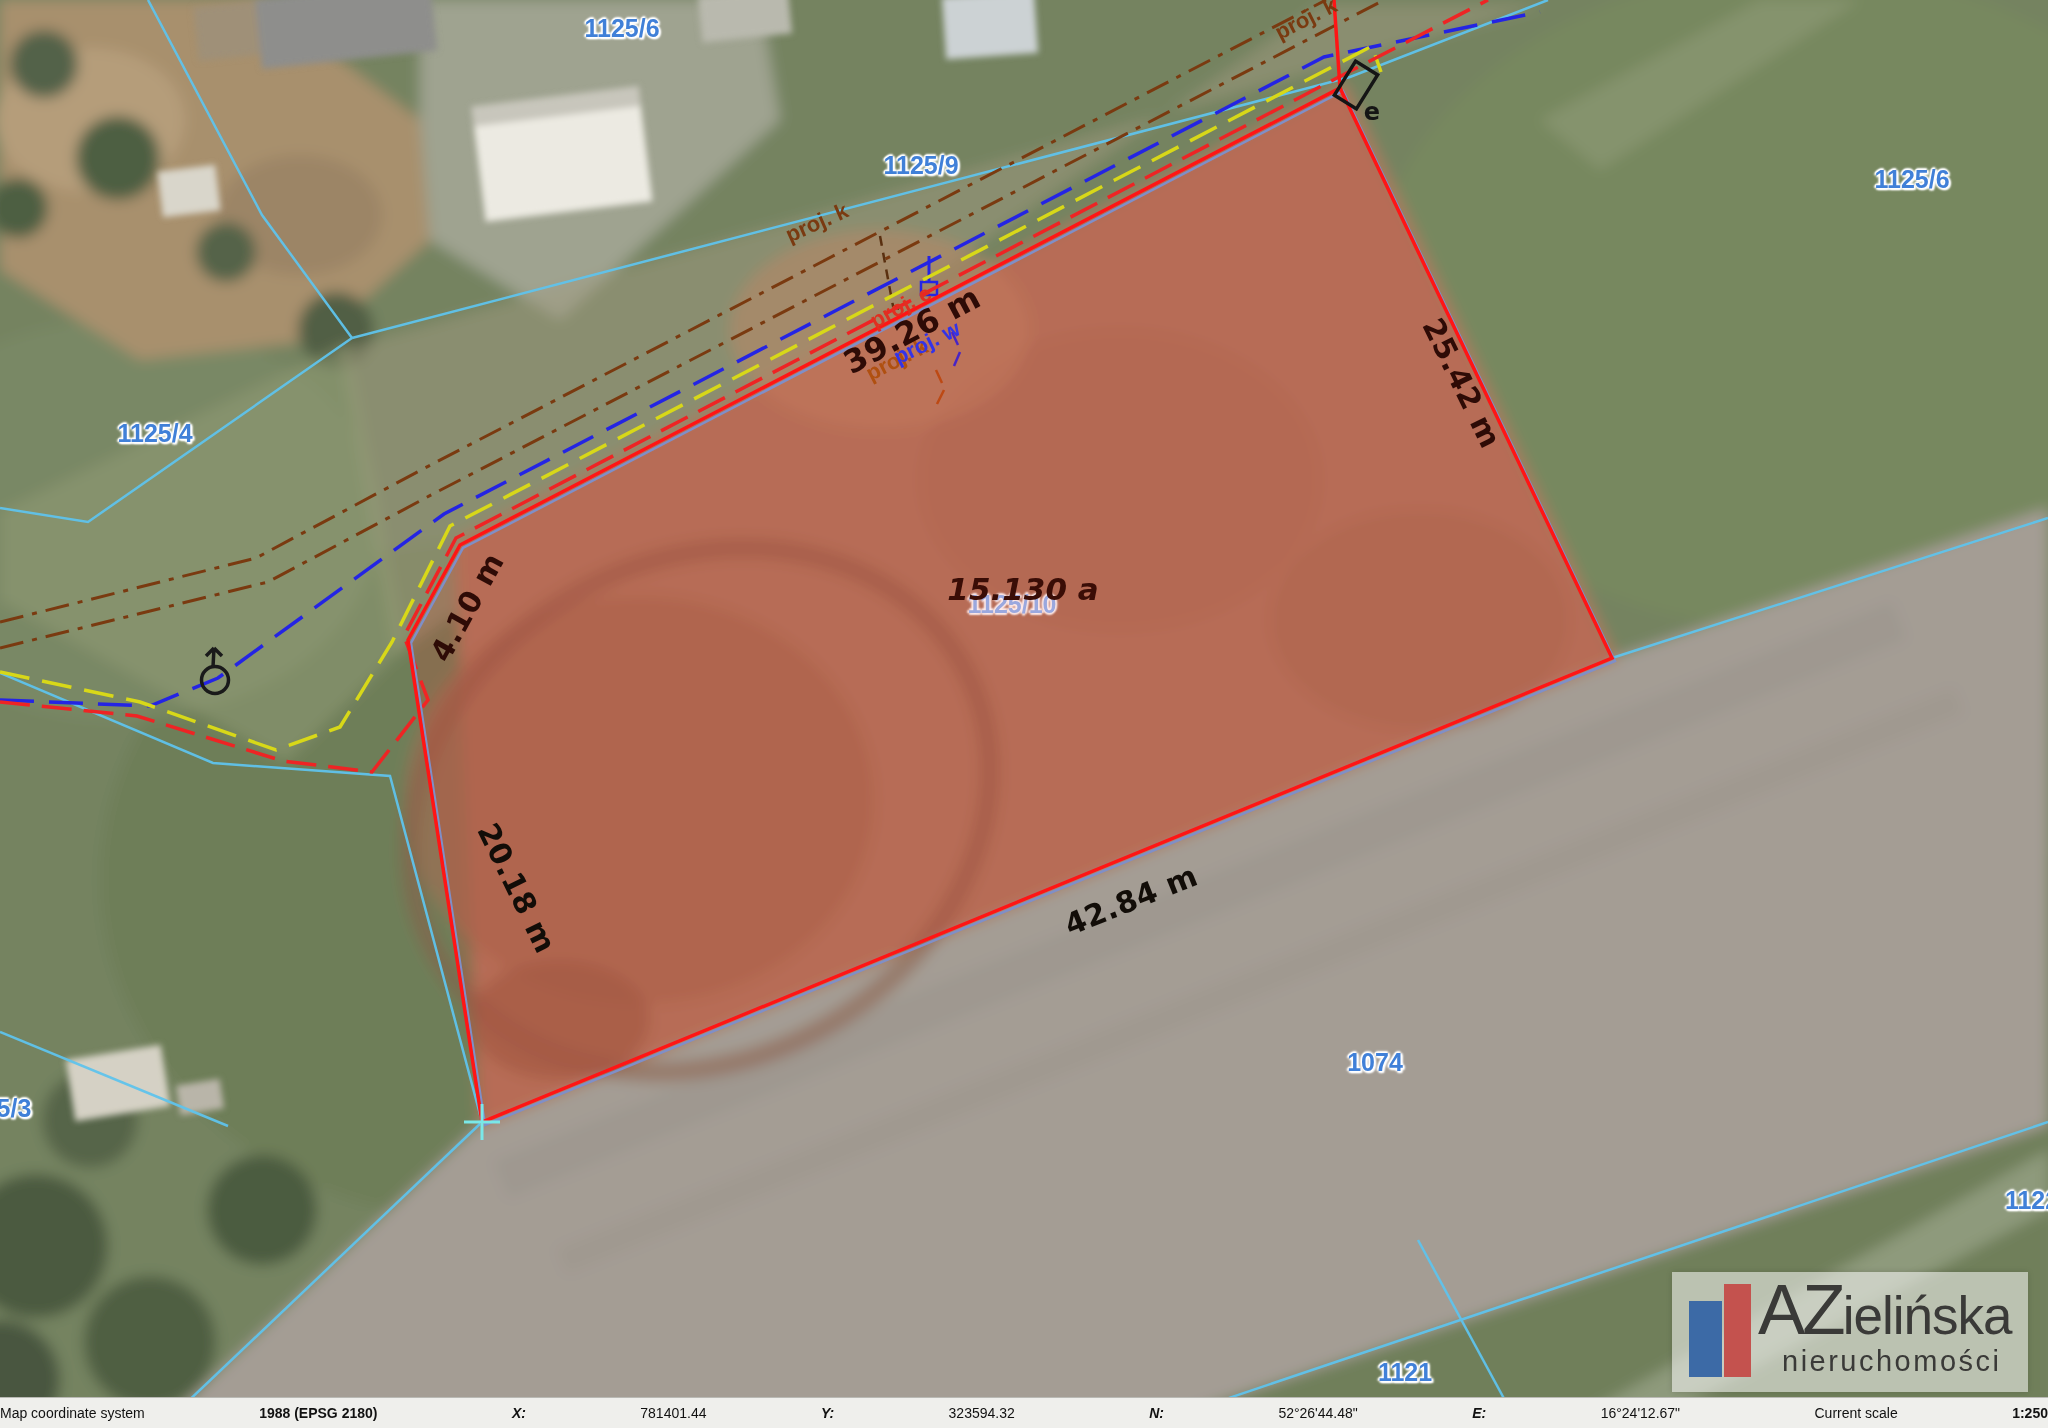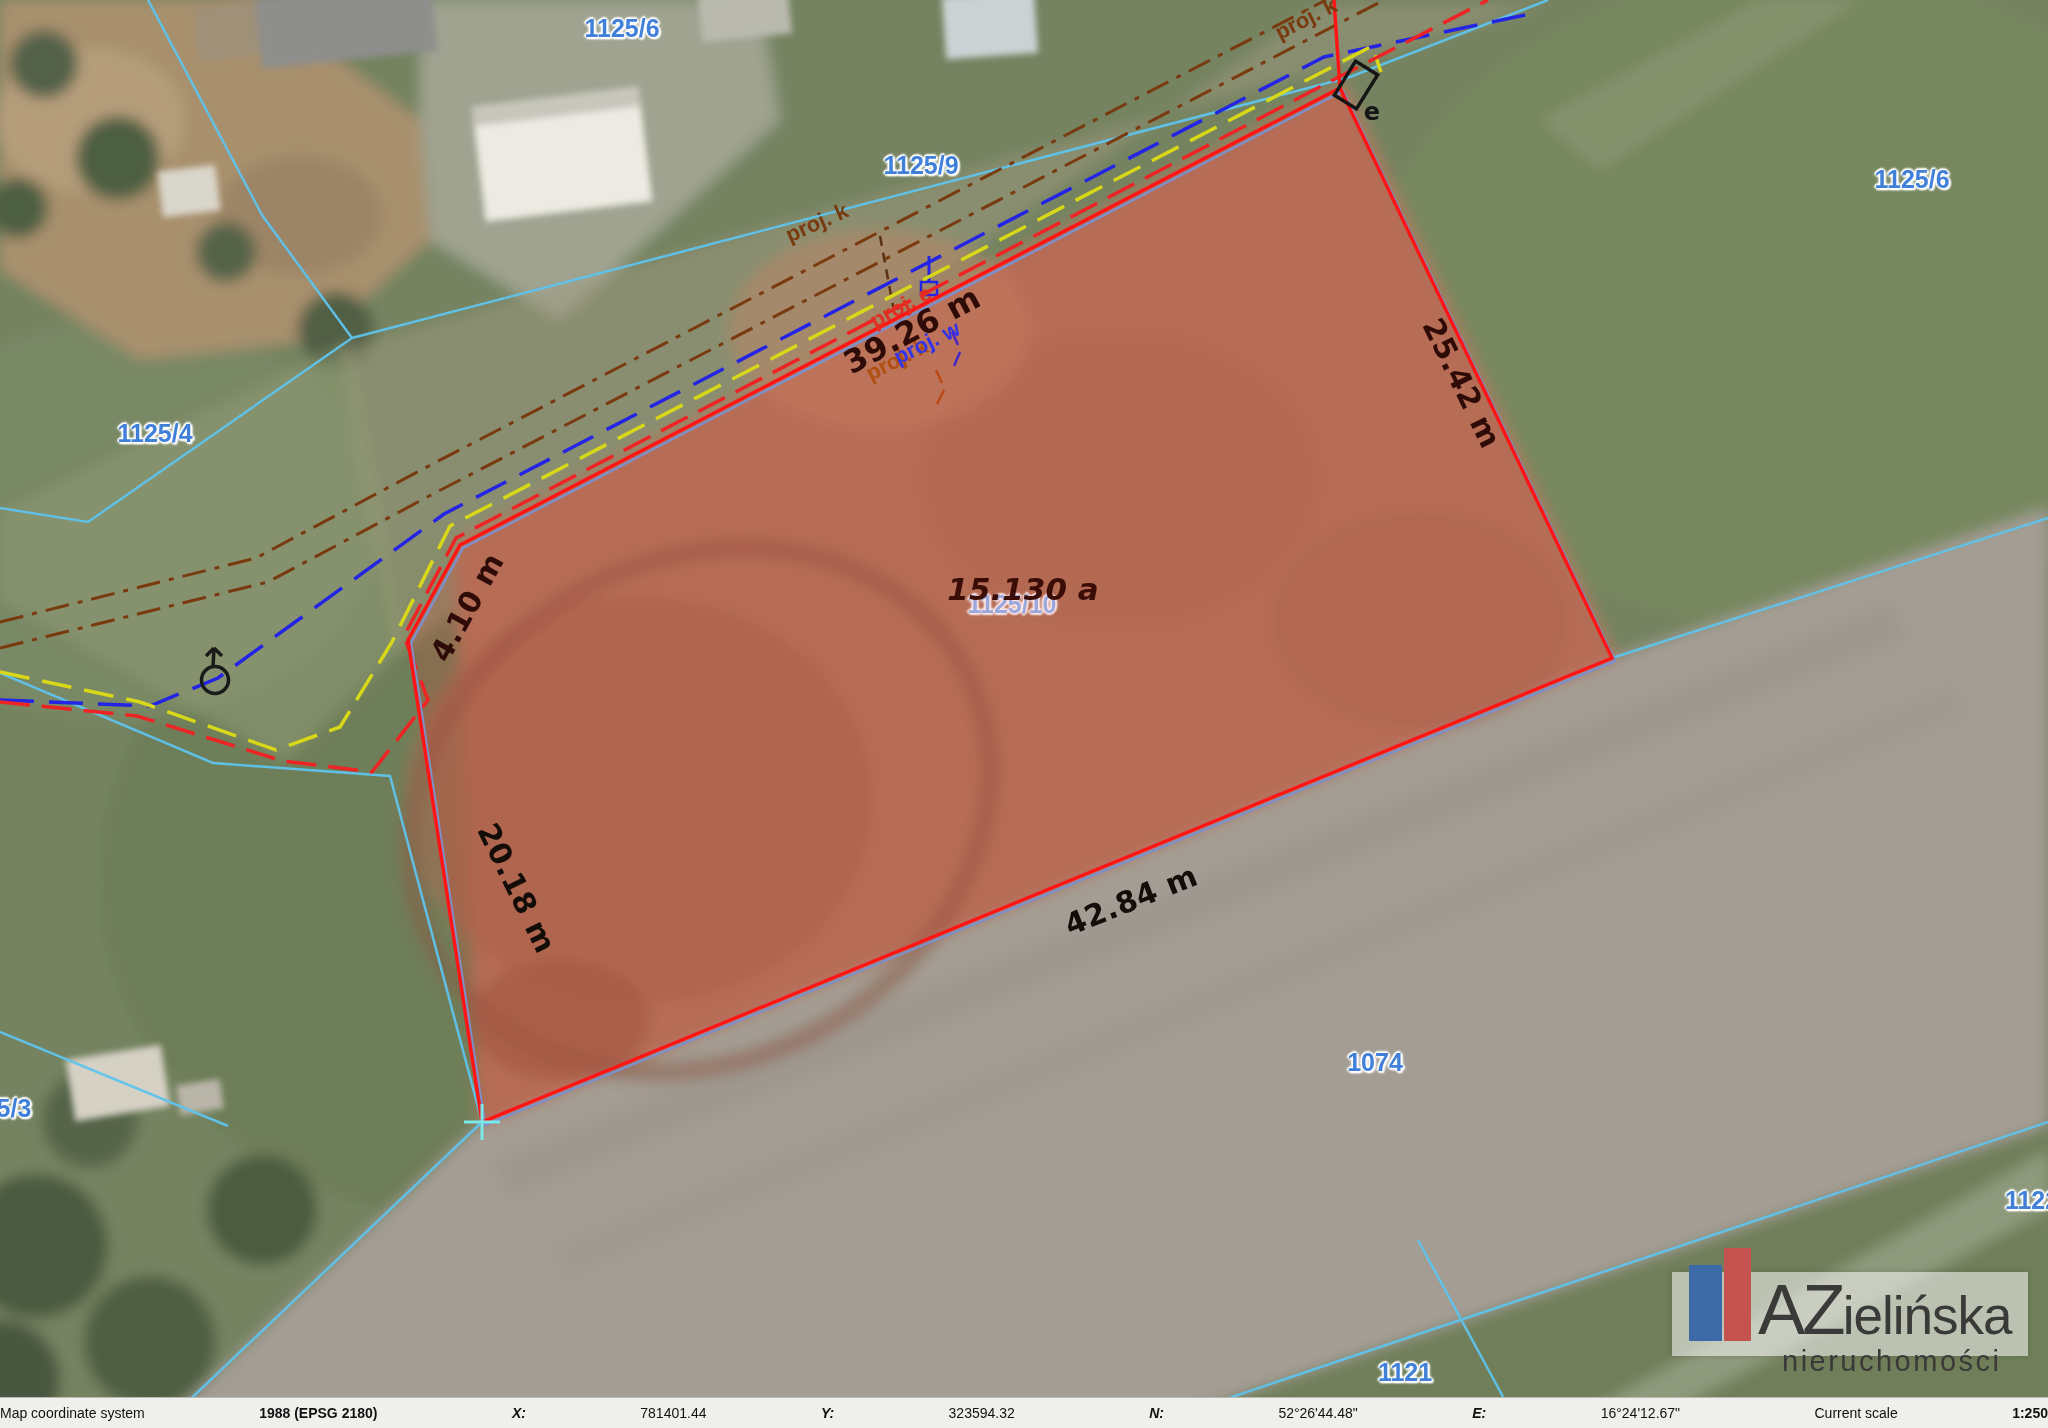--- a/index.html
+++ b/index.html
@@ -12,21 +12,21 @@
         text-shadow:-2px 0 2px #fff,2px 0 2px #fff,0 -2px 2px #fff,0 2px 2px #fff,
                     -1px -1px 1px #fff,1px 1px 1px #fff,2px 2px 2px #fff;}
   .pnum.light{color:#9aa8de;text-shadow:-2px 0 2px #ffecec,2px 0 2px #ffecec,0 -2px 2px #ffecec,0 2px 2px #ffecec;}
   .meas{font:bold 30px "DejaVu Sans","Liberation Sans",sans-serif;color:#2e0b06;letter-spacing:.5px;}
   .meas.blk{color:#120d08;}
   .area{font:bold italic 31px "DejaVu Sans","Liberation Sans",sans-serif;font-style:italic;color:#3a0d06;}
   .ulabel{font:600 22px "Liberation Sans",sans-serif;}
   .uk1{color:#7a3a10;} .ue{color:#e03020;} .uw{color:#3333e8;} .uk2{color:#b05010;} .uk3{color:#7a3a10;}
   .esym{font:bold 24px "DejaVu Sans",sans-serif;color:#151515;}
   
-  #logo{position:absolute;left:1672px;top:1272px;width:356px;height:84px;
+  #logo{position:absolute;left:1672px;top:1272px;width:356px;height:120px;
         background:rgba(250,250,250,.55);box-shadow:0 0 6px rgba(0,0,0,.15);}
   #logo .bar{position:absolute;bottom:15px;}
   #logo .bar.blue{left:17px;width:33px;height:76px;background:#3c6aa6;}
   #logo .bar.red{left:52px;width:27px;height:93px;background:#c4524e;}
   #logo .txt{position:absolute;left:86px;top:2px;color:#3a3a38;line-height:1;}
   #logo .az{font-size:71px;font-weight:400;letter-spacing:-3px;}
   #logo .rest{font-size:53px;font-weight:400;letter-spacing:-1px;}
   #logo .sub{font-size:29px;letter-spacing:2.5px;margin-top:2px;margin-left:24px;}
   
   #statusbar{position:absolute;left:0;bottom:0;width:100%;height:30px;background:#efefec;

